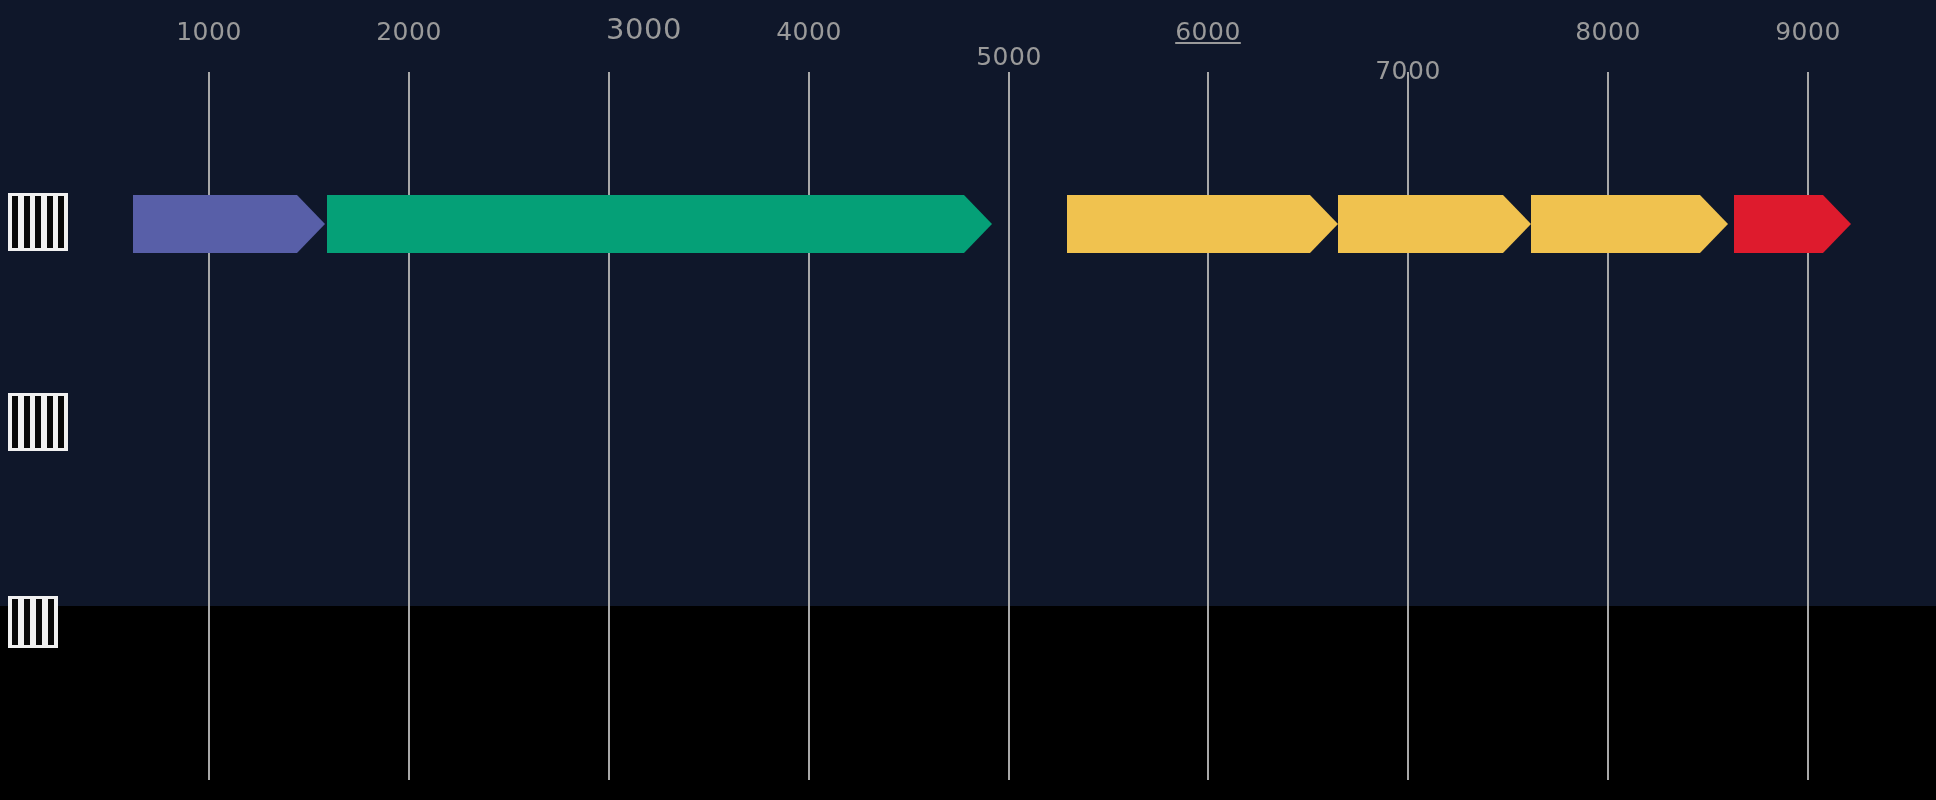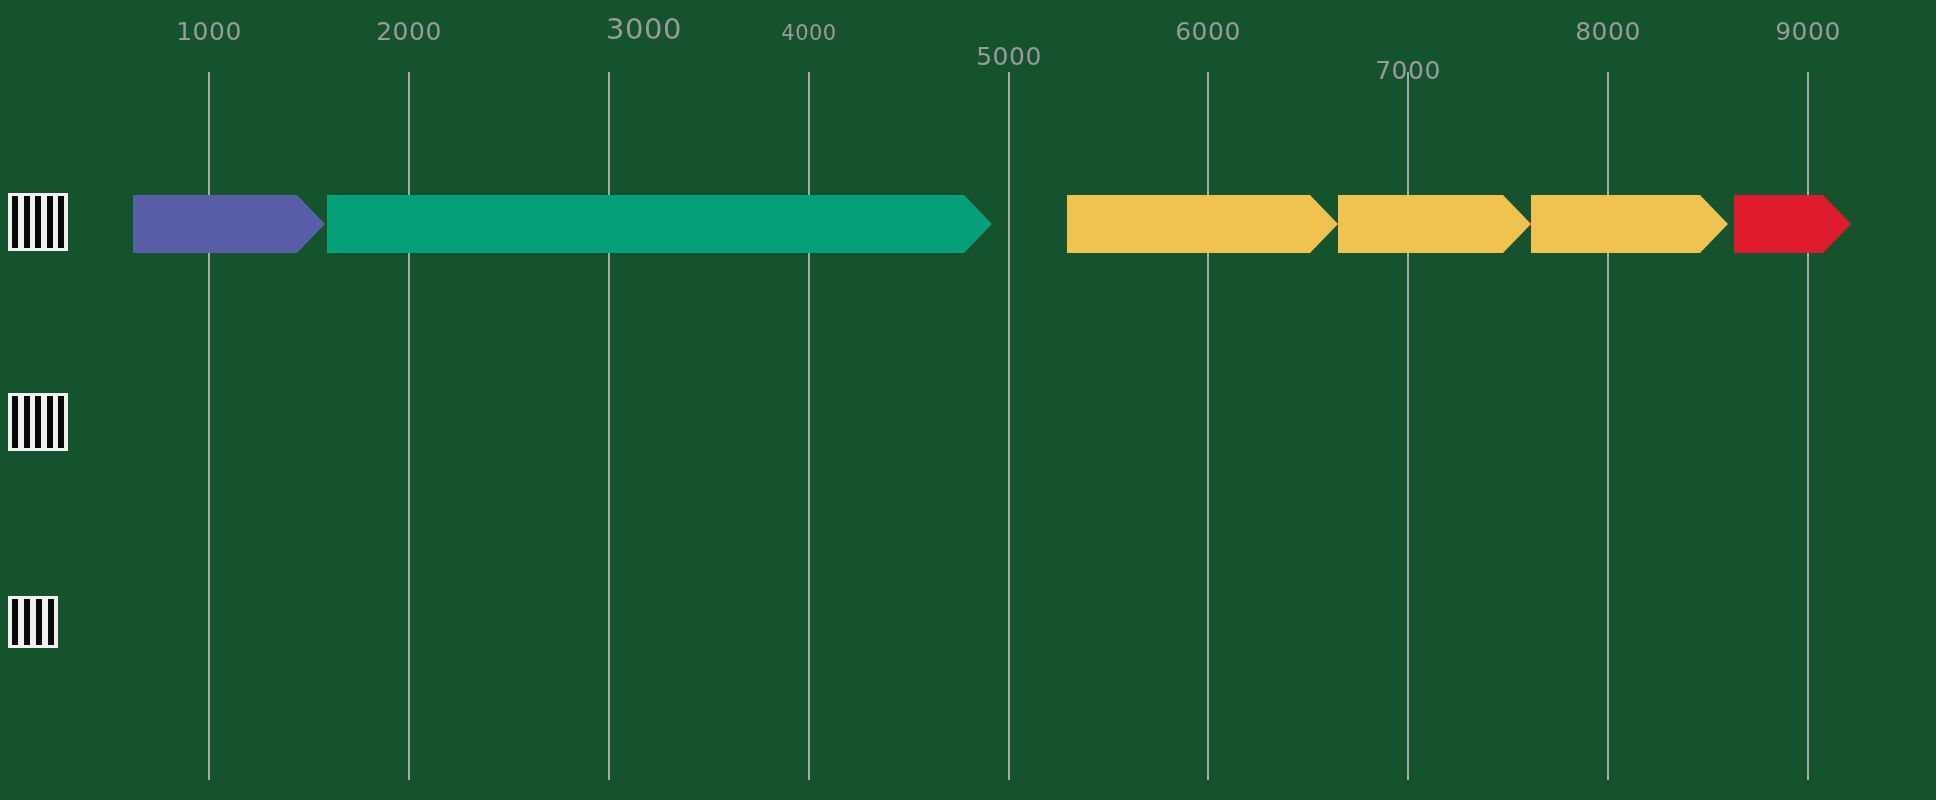--- a/index.html
+++ b/index.html
@@ -13,22 +13,22 @@
     height: 800px;
     overflow: hidden;
     font-family: "DejaVu Sans", "Liberation Sans", sans-serif;
     position: relative;
   }
 
   #figure {
     position: absolute;
     left: 0; top: 0;
     width: 1936px;
-    height: 800px;
-    background: #14532d;
+    height: 606px;
+    background: #0f172a;
   }
 
   
   .axis-layer {
     position: absolute;
     left: 0; top: 0;
     width: 1936px;
     height: 800px;
     pointer-events: none;
   }
@@ -91,25 +91,25 @@
 <div id="figure">
 
   <div class="axis-layer" id="axis-layer">
       <div class="gridline" style="left: 208px; background: rgb(168, 168, 168);"></div>
       <div class="tick-label" style="left: 209px; color: rgb(154, 154, 154); font-size: 25px;">1000</div>
       <div class="gridline" style="left: 408px; background: rgb(168, 168, 168);"></div>
       <div class="tick-label" style="left: 409px; color: rgb(154, 154, 154); font-size: 25px;">2000</div>
       <div class="gridline" style="left: 608px; background: rgb(168, 168, 168);"></div>
       <div class="tick-label" style="left: 644px; color: rgb(154, 154, 154); font-size: 29px;">3000</div>
       <div class="gridline" style="left: 808px; background: rgb(168, 168, 168);"></div>
-      <div class="tick-label" style="left: 809px; color: rgb(154, 154, 154); font-size: 21px;">4000</div>
+      <div class="tick-label" style="left: 809px; color: rgb(154, 154, 154); font-size: 25px;">4000</div>
       <div class="gridline" style="left: 1008px; background: rgb(168, 168, 168);"></div>
       <div class="tick-label" style="left: 1009px; color: rgb(154, 154, 154); font-size: 25px; margin-top: 25px;">5000</div>
       <div class="gridline" style="left: 1207px; background: rgb(168, 168, 168);"></div>
-      <div class="tick-label" style="left: 1208px; color: rgb(154, 154, 154); font-size: 25px;">6000</div>
+      <div class="tick-label" style="left: 1208px; color: rgb(154, 154, 154); font-size: 25px; text-decoration: underline;">6000</div>
       <div class="gridline" style="left: 1407px; background: rgb(168, 168, 168);"></div>
       <div class="tick-label" style="left: 1408px; color: rgb(154, 154, 154); font-size: 25px; margin-top: 39px;">7000</div>
       <div class="gridline" style="left: 1607px; background: rgb(168, 168, 168);"></div>
       <div class="tick-label" style="left: 1608px; color: rgb(154, 154, 154); font-size: 25px; text-align: right;">8000</div>
       <div class="gridline" style="left: 1807px; background: rgb(168, 168, 168);"></div>
       <div class="tick-label" style="left: 1808px; color: rgb(154, 154, 154); font-size: 25px;">9000</div>
     </div>
 
   <div id="tracks-layer">
       <div class="track" style="top: 0px; height: 800px;">

